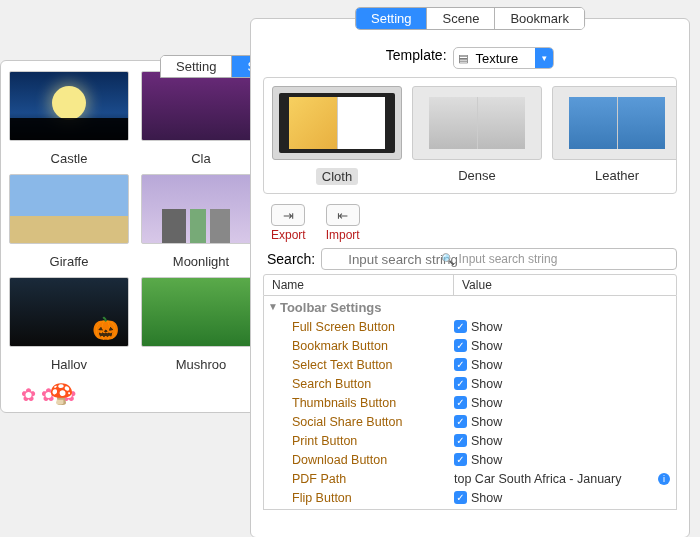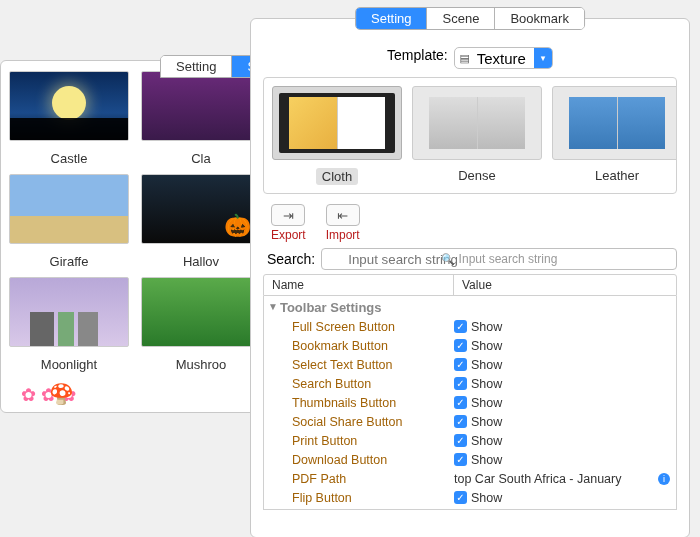--- a/index.html
+++ b/index.html
@@ -34,21 +34,21 @@
 .tab-row { position: absolute; top: -12px; left: 50%; transform: translateX(-50%); display: flex; border: 1px solid #b0b0b0; border-radius: 5px; overflow: hidden; background: #fff; }
 .back-tabs { border: 1px solid #b0b0b0; border-radius: 5px 5px 0 0; overflow:hidden; background:#fff; }
 .tab { padding: 3px 15px; font-size: 13px; color: #333; border-right: 1px solid #b0b0b0; cursor: pointer; background:#fff;}
 .tab:last-child { border-right: none; }
 .tab.active { background: #2e8cff; color: #fff; }
 
 
 .template-row { display: flex; align-items: flex-start; justify-content: center; gap: 6px; font-size: 14px; margin: 4px 0 8px; }
 .select-wrap { display: inline-flex; align-items: center; border: 1px solid #c0c0c0; border-radius: 5px; overflow: hidden; height: 22px; }
 .select-icon { width: 20px; display: flex; align-items: center; justify-content: center; color: #555; font-size: 11px;}
-.select-label { padding: 0 8px 0 2px; font-size: 15px; }
+.select-label { padding: 0 17px 0 2px; font-size: 13px; }
 .select-caret { background: #2e8cff; color:#fff; width: 18px; height: 100%; display:flex; align-items:center; justify-content:center; font-size:9px;}
 
 
 .tmpl-box { border: 1px solid #d0d0d0; border-radius: 4px; padding: 8px; display: flex; gap: 10px; overflow: hidden; }
 .tmpl-item { flex: 0 0 130px; text-align: center; }
 .tmpl-thumb { width: 130px; height: 74px; border: 1px solid #ccc; border-radius: 3px; background: #e8e8e8; display:flex; align-items:center; justify-content:center; font-size:10px; color:#888; position:relative; overflow:hidden;}
 .tmpl-item.sel .tmpl-thumb { background: #d8d8d8; border-color:#b0b0b0;}
 .book-preview { width: 96px; height: 52px; background: #fff; display:flex;}
 .book-preview .pg { flex:1; border-right:1px solid #ccc;}
 .book-preview .pg:last-child{border:none;}
@@ -106,26 +106,26 @@
     </div>
     <div class="cell">
       <div class="thumb flowers"></div>
       <span class="cell-label">Cla</span>
     </div>
     <div class="cell">
       <div class="thumb desert"></div>
       <span class="cell-label">Giraffe</span>
     </div>
     <div class="cell">
+      <div class="thumb city"></div>
+      <span class="cell-label">Moonlight</span>
+    </div>
+    <div class="cell">
       <div class="thumb pumpkin"></div>
       <span class="cell-label">Hallov</span>
-    </div>
-    <div class="cell">
-      <div class="thumb city"></div>
-      <span class="cell-label">Moonlight</span>
     </div>
     <div class="cell">
       <div class="thumb mush"></div>
       <span class="cell-label">Mushroo</span>
     </div>
   </div>
 </div>
 
 <div class="front-window">
   <div class="tab-row">

